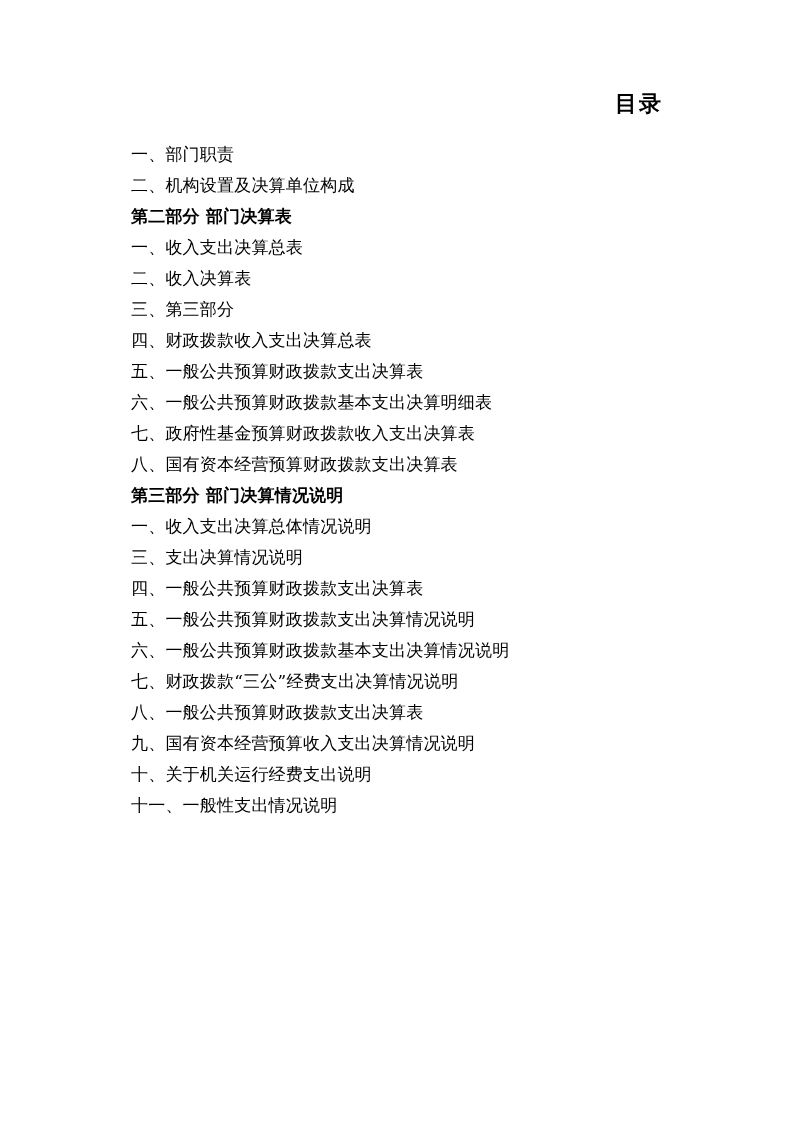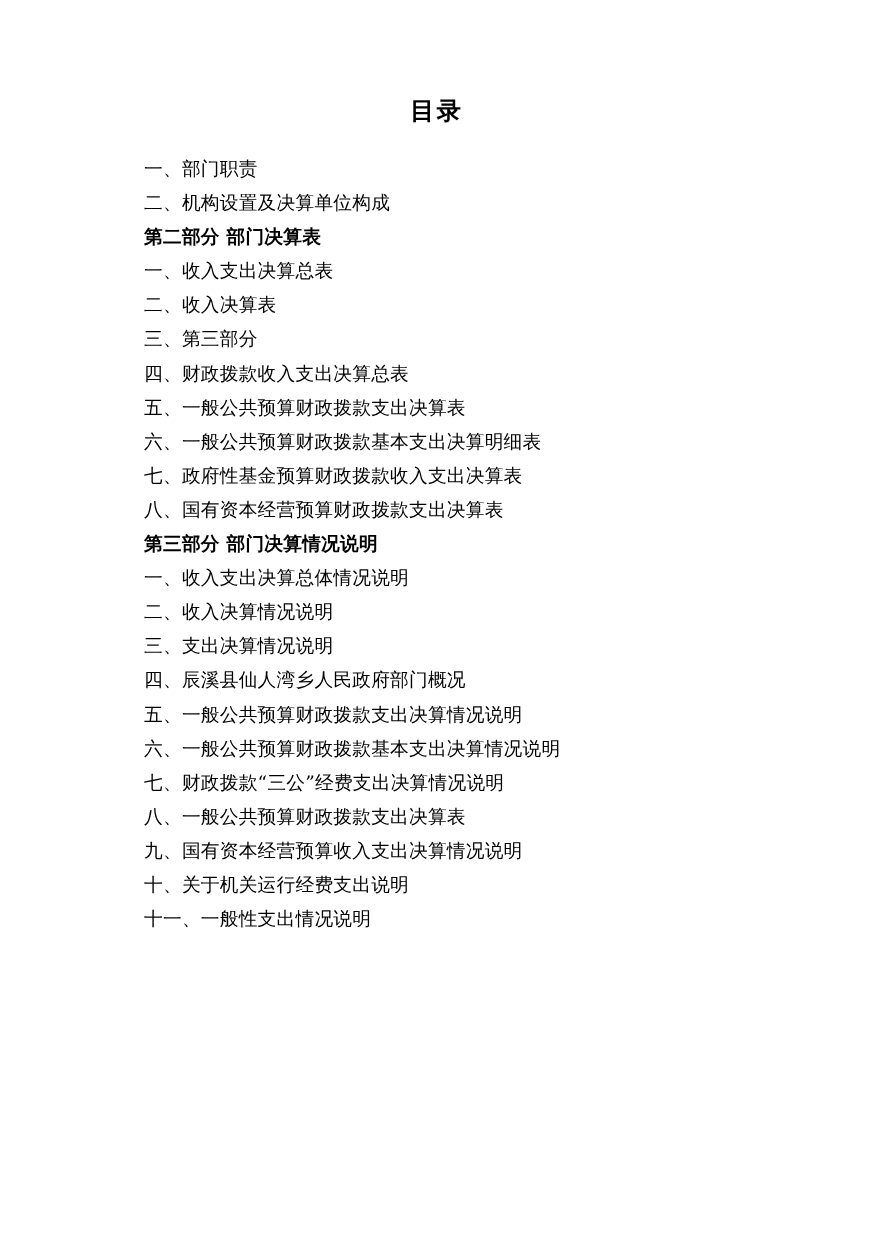--- a/index.html
+++ b/index.html
@@ -15,28 +15,27 @@
     overflow: hidden;
   }
   .page {
     position: relative;
     width: 793px;
     height: 1122px;
     box-sizing: border-box;
     padding: 88px 100px 0 131px;
   }
   .doc-title {
-    text-align: center;
+    text-align: right;
     font-size: 22px;
     font-weight: bold;
     letter-spacing: 2px;
     margin: 0 0 20px 0;
     padding-right: 30px;
     line-height: 1.4;
-    font-family: Liberation Mono, monospace;
   }
   .toc {
     margin: 0;
     padding: 0;
     list-style: none;
   }
   .toc-entry {
     font-size: 17px;
     line-height: 1.0;
     padding: 7px 0 7px 0;
@@ -63,23 +62,22 @@
       <li class="toc-entry item">一、收入支出决算总表</li>
       <li class="toc-entry item">二、收入决算表</li>
       <li class="toc-entry item">三、第三部分</li>
       <li class="toc-entry item">四、财政拨款收入支出决算总表</li>
       <li class="toc-entry item">五、一般公共预算财政拨款支出决算表</li>
       <li class="toc-entry item">六、一般公共预算财政拨款基本支出决算明细表</li>
       <li class="toc-entry item">七、政府性基金预算财政拨款收入支出决算表</li>
       <li class="toc-entry item">八、国有资本经营预算财政拨款支出决算表</li>
       <li class="toc-entry part">第三部分 部门决算情况说明</li>
       <li class="toc-entry item">一、收入支出决算总体情况说明</li>
-      <li class="toc-entry item">二、收入决算情况说明</li>
       <li class="toc-entry item">三、支出决算情况说明</li>
-      <li class="toc-entry item">四、辰溪县仙人湾乡人民政府部门概况</li>
+      <li class="toc-entry item">四、一般公共预算财政拨款支出决算表</li>
       <li class="toc-entry item">五、一般公共预算财政拨款支出决算情况说明</li>
       <li class="toc-entry item">六、一般公共预算财政拨款基本支出决算情况说明</li>
       <li class="toc-entry item">七、财政拨款“三公”经费支出决算情况说明</li>
       <li class="toc-entry item">八、一般公共预算财政拨款支出决算表</li>
       <li class="toc-entry item">九、国有资本经营预算收入支出决算情况说明</li>
       <li class="toc-entry item">十、关于机关运行经费支出说明</li>
       <li class="toc-entry item">十一、一般性支出情况说明</li>
     </ul>
 </div>
 

